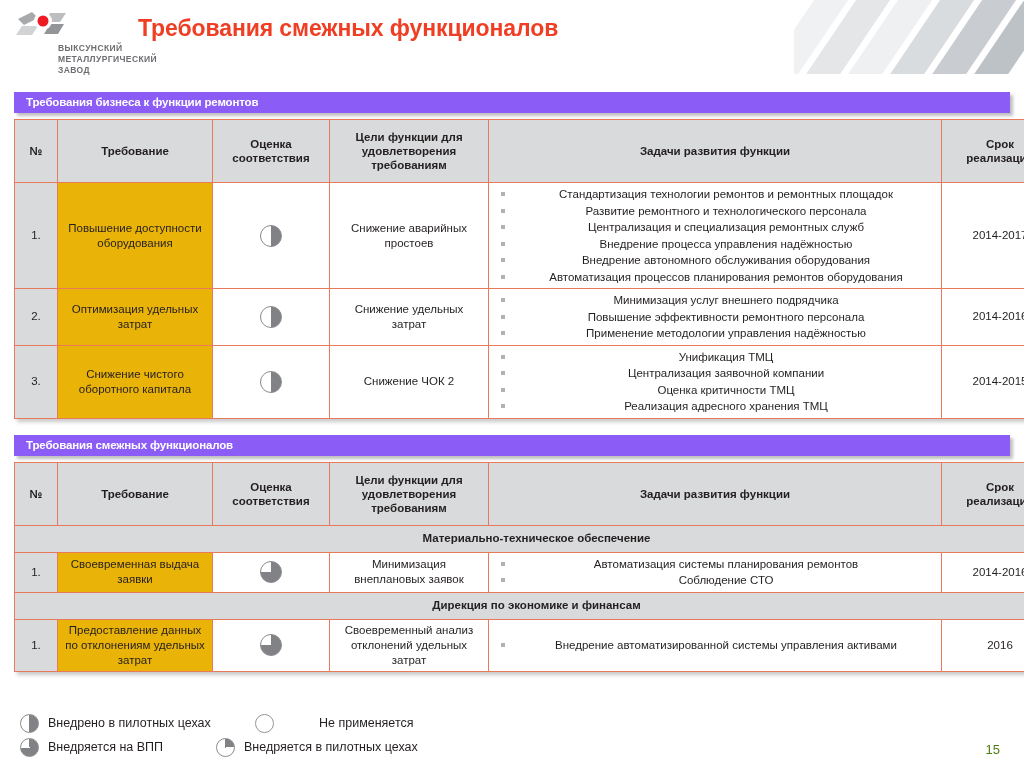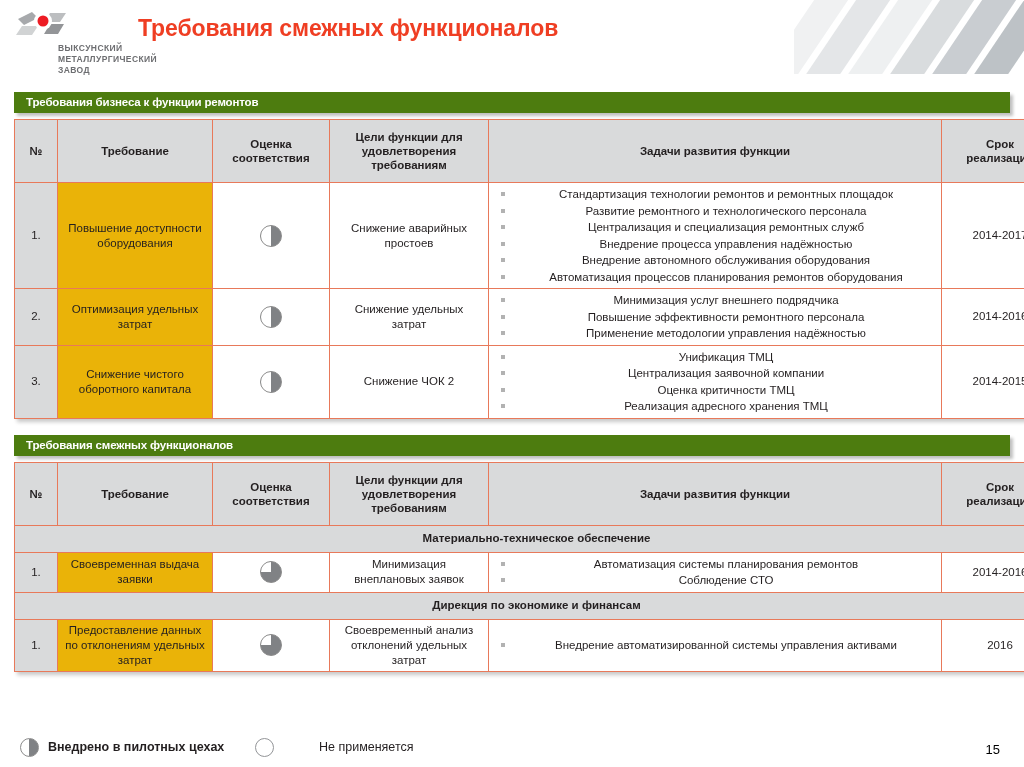--- a/index.html
+++ b/index.html
@@ -92,21 +92,21 @@
   }
 
   
   .band-wrap {
     position: relative;
     margin: 0 14px;
   }
   .band {
     position: relative;
     height: 21px;
-    background: #4d7c0f;
+    background: #8b5cf6;
     color: #ffffff;
     font-size: 11.5px;
     font-weight: bold;
     line-height: 21px;
     padding-left: 12px;
     box-shadow: 3px 3px 3px rgba(0,0,0,0.25);
     letter-spacing: -0.15px;
   }
 
   
@@ -249,29 +249,29 @@
     width: 19px;
     height: 19px;
     margin-right: 9px;
     flex: 0 0 auto;
   }
   .legend-item .lbl {
     font-size: 12.5px;
     white-space: nowrap;
   }
   .li-a { width: 196px; }
-  .li-b { width: 235px; font-weight: bold; }
+  .li-b { width: 235px; }
   .li-c { width: 200px; gap: 36px; }
 
   .page-number {
     position: absolute;
     right: 24px;
     bottom: 10px;
     font-size: 13px;
-    color: #000000;
+    color: #4d7c0f;
   }
   .gap-b { height: 16px; }
   .gap-c { height: 6px; }
 </style>
 </head>
 <body>
 
 <div class="slide">
 
   <div class="deco">
@@ -455,17 +455,27 @@
     <div class="legend-row">
       <div class="legend-item li-b">
         <span class="pie half"></span>
         <span class="lbl">Внедрено в пилотных цехах</span>
       </div>
       <div class="legend-item li-c">
         <span class="pie empty"></span>
         <span class="lbl">Не применяется</span>
       </div>
     </div>
+    <div class="legend-row">
+      <div class="legend-item li-a">
+        <span class="pie three-quarter"></span>
+        <span class="lbl">Внедряется на ВПП</span>
+      </div>
+      <div class="legend-item li-b">
+        <span class="pie quarter"></span>
+        <span class="lbl">Внедряется в пилотных цехах</span>
+      </div>
+    </div>
   </div>
 
   <div class="page-number">15</div>
 
 </div>
 
 </body></html>

